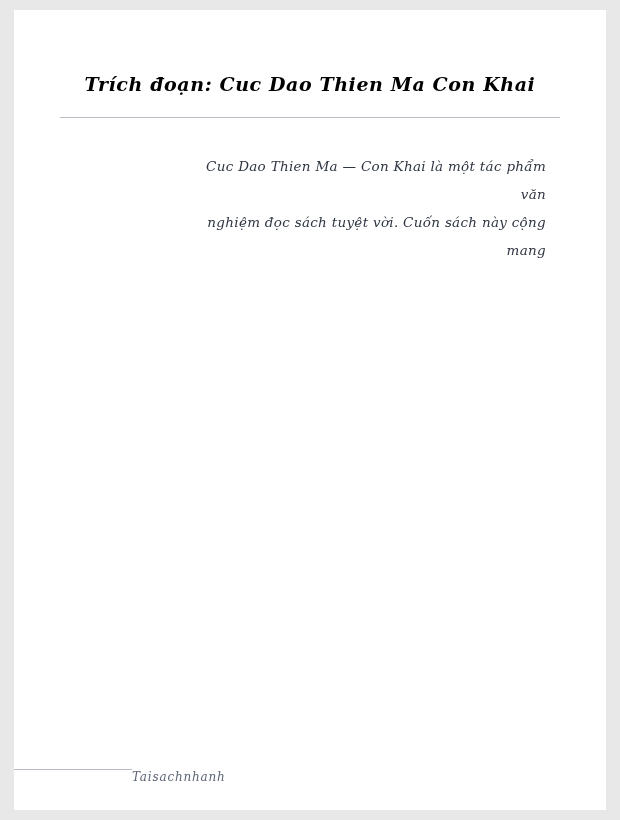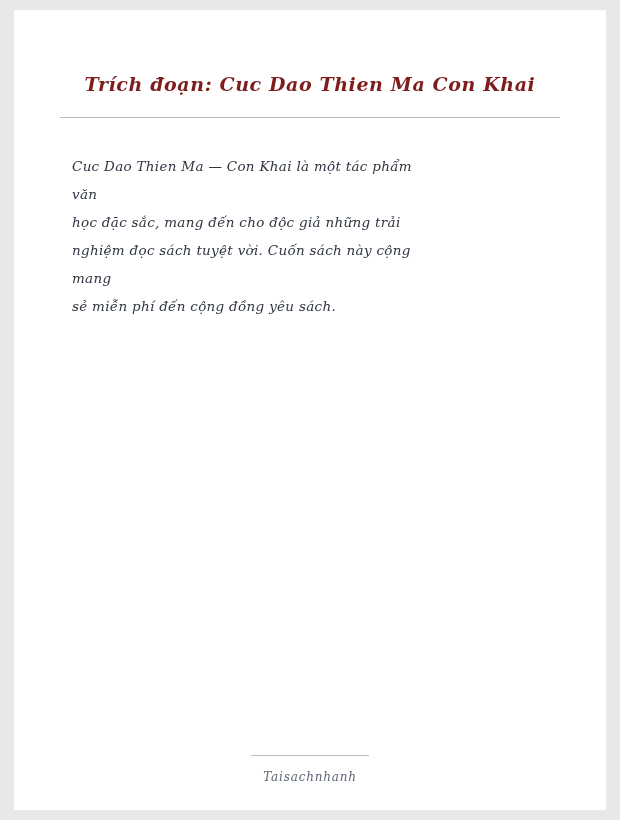--- a/index.html
+++ b/index.html
@@ -26,46 +26,47 @@
   }
   .doc-title {
     margin: 0;
     padding: 62px 60px 0 60px;
     text-align: center;
     font-family: "DejaVu Serif", serif;
     font-style: italic;
     font-weight: 600;
     font-size: 19px;
     letter-spacing: 0.6px;
-    color: #7f1d1d;
+    color: #000000;
     line-height: 1.3;
   }
   .title-rule {
     margin: 20px 46px 0 46px;
     height: 1px;
     background: #b9bcc2;
   }
   .body-block {
     padding: 34px 60px 0 58px;
     flex: 1 1 auto;
   }
   .body-line {
     font-family: "DejaVu Serif", serif;
     font-style: italic;
     font-size: 13.5px;
     color: #2f3642;
     line-height: 28px;
     letter-spacing: 0.3px;
     white-space: pre;
+    text-align: right;
   }
   .footer {
     flex: 0 0 auto;
     padding-bottom: 26px;
     display: flex;
-    flex-direction: column;
+    flex-direction: row;
     align-items: center;
   }
   .footer-rule {
     width: 118px;
     height: 1px;
     background: #b9bcc2;
     margin-bottom: 14px;
   }
   .footer-text {
     font-family: "DejaVu Serif", serif;
@@ -80,24 +81,22 @@
 
 <div class="page">
 
   <h1 class="doc-title">Trích đoạn: Cuc Dao Thien Ma Con Khai</h1>
 
   <div class="title-rule"></div>
 
   <div class="body-block">
     <div class="body-line">Cuc Dao Thien Ma — Con Khai là một tác phẩm</div>
     <div class="body-line">văn</div>
-    <div class="body-line">học đặc sắc, mang đến cho độc giả những trải</div>
     <div class="body-line">nghiệm đọc sách tuyệt vời. Cuốn sách này cộng</div>
     <div class="body-line">mang</div>
-    <div class="body-line">sẻ miễn phí đến cộng đồng yêu sách.</div>
   </div>
 
   <div class="footer">
     <div class="footer-rule"></div>
     <div class="footer-text">Taisachnhanh</div>
   </div>
 
 </div>
 
 </body></html>

